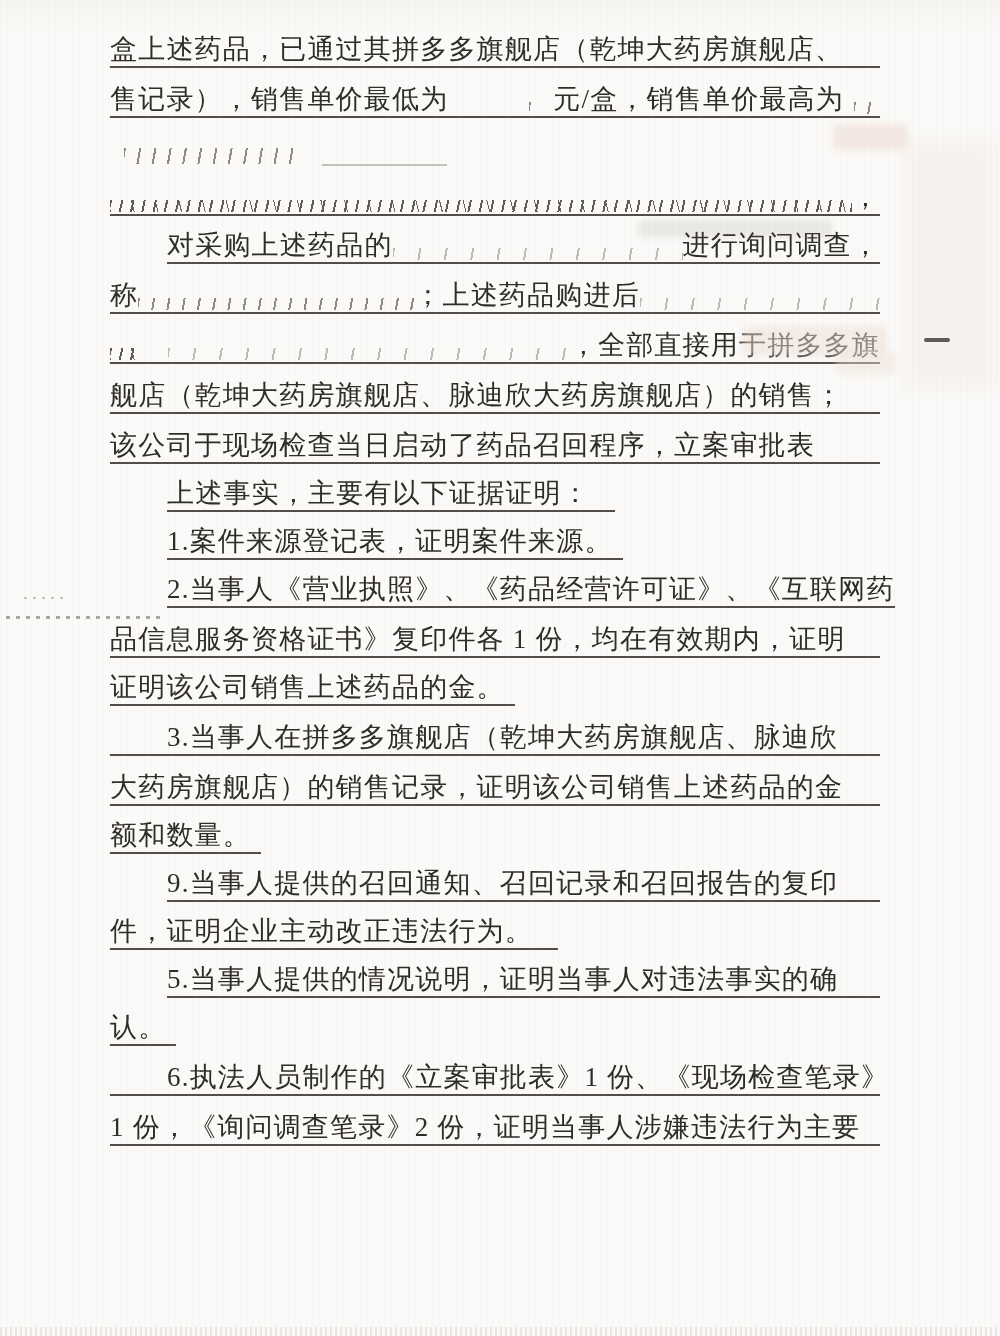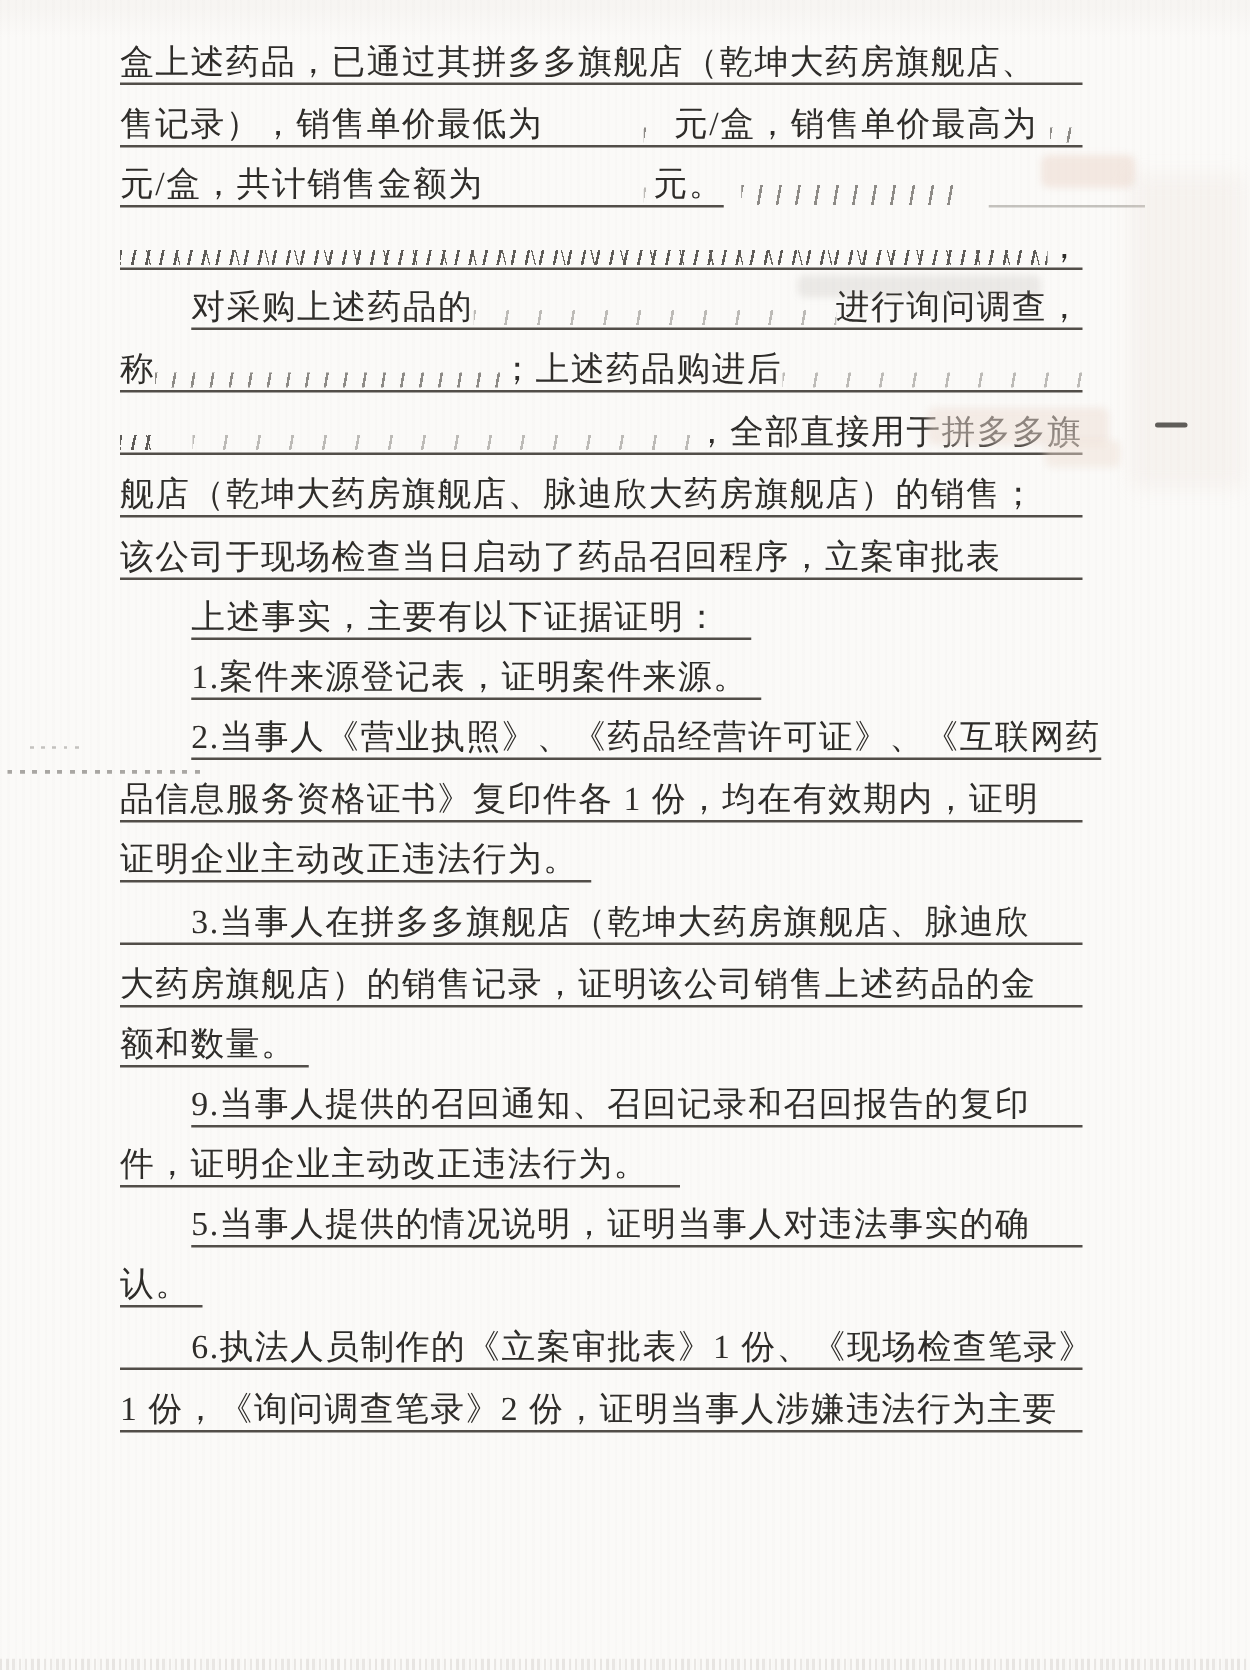--- a/index.html
+++ b/index.html
@@ -15,21 +15,21 @@
     position:absolute; inset:0; pointer-events:none;
     background:
       repeating-linear-gradient(90deg, rgba(60,55,50,0.012) 0 2px, transparent 2px 6px),
       linear-gradient(180deg, rgba(235,230,226,0.25) 0 6px, transparent 30px);
   }
   .bottom-edge {
     position:absolute; left:0; right:0; bottom:0; height:9px;
     background:repeating-linear-gradient(90deg, rgba(150,140,133,0.22) 0 2px, transparent 2px 5px);
     opacity:.8;
   }
-  .content { position:absolute; left:96px; top:18px; width:770px; }
+  .content { position:absolute; left:110px; top:18px; width:770px; }
   .row {
     height:48px; display:flex; align-items:flex-end;
     font-size:27px; letter-spacing:1.2px; line-height:1.05;
     white-space:nowrap;
   }
   .row.ur { border-bottom:2.5px solid rgba(58,54,48,0.88); }
   .t { padding-bottom:3px; flex:none; }
   .u { border-bottom:2.5px solid rgba(58,54,48,0.88); }
   .grp { display:flex; align-items:flex-end; flex:none; }
   .indent { width:57px; flex:none; }
@@ -77,26 +77,20 @@
 
   <div class="row ur">
     <span class="t">售记录），销售单价最低为</span>
     <span class="grow"></span>
     <span class="frag frag-med" style="width:10px"></span>
     <span class="t" style="margin-left:14px">元/盒，销售单价最高为</span>
     <span class="frag frag-med" style="width:26px; margin-left:10px"></span>
   </div>
 
   <div class="row">
-    <span class="grp u">
-      <span class="t">元/盒，共计销售金额为</span>
-      <span class="bl" style="width:128px"></span>
-      <span class="frag frag-faint" style="width:8px"></span>
-      <span class="t">元。</span>
-    </span>
     <span class="frag frag-med frag-tall" style="width:170px; margin-left:14px"></span>
     <span class="lightline" style="width:125px; margin-left:28px"></span>
   </div>
 
   <div class="row ur">
     <span class="frag frag-dark" style="flex:1 1 auto"></span>
     <span class="t">，</span>
   </div>
 
   <div class="row">
@@ -146,21 +140,21 @@
     <span class="fill">
       <span class="t">2.当事人《营业执照》、《药品经营许可证》、《互联网药</span>
     </span>
   </div>
 
   <div class="row ur">
     <span class="t">品信息服务资格证书》复印件各 1 份，均在有效期内，证明</span>
   </div>
 
   <div class="row">
-    <span class="t u pad10">证明企业主动改正违法行为。</span>
+    <span class="t u pad10">证明该公司销售上述药品的金。</span>
   </div>
 
   <div class="row ur">
     <span class="indent"></span>
     <span class="t">3.当事人在拼多多旗舰店（乾坤大药房旗舰店、脉迪欣</span>
   </div>
 
   <div class="row ur">
     <span class="t">大药房旗舰店）的销售记录，证明该公司销售上述药品的金</span>
   </div>

